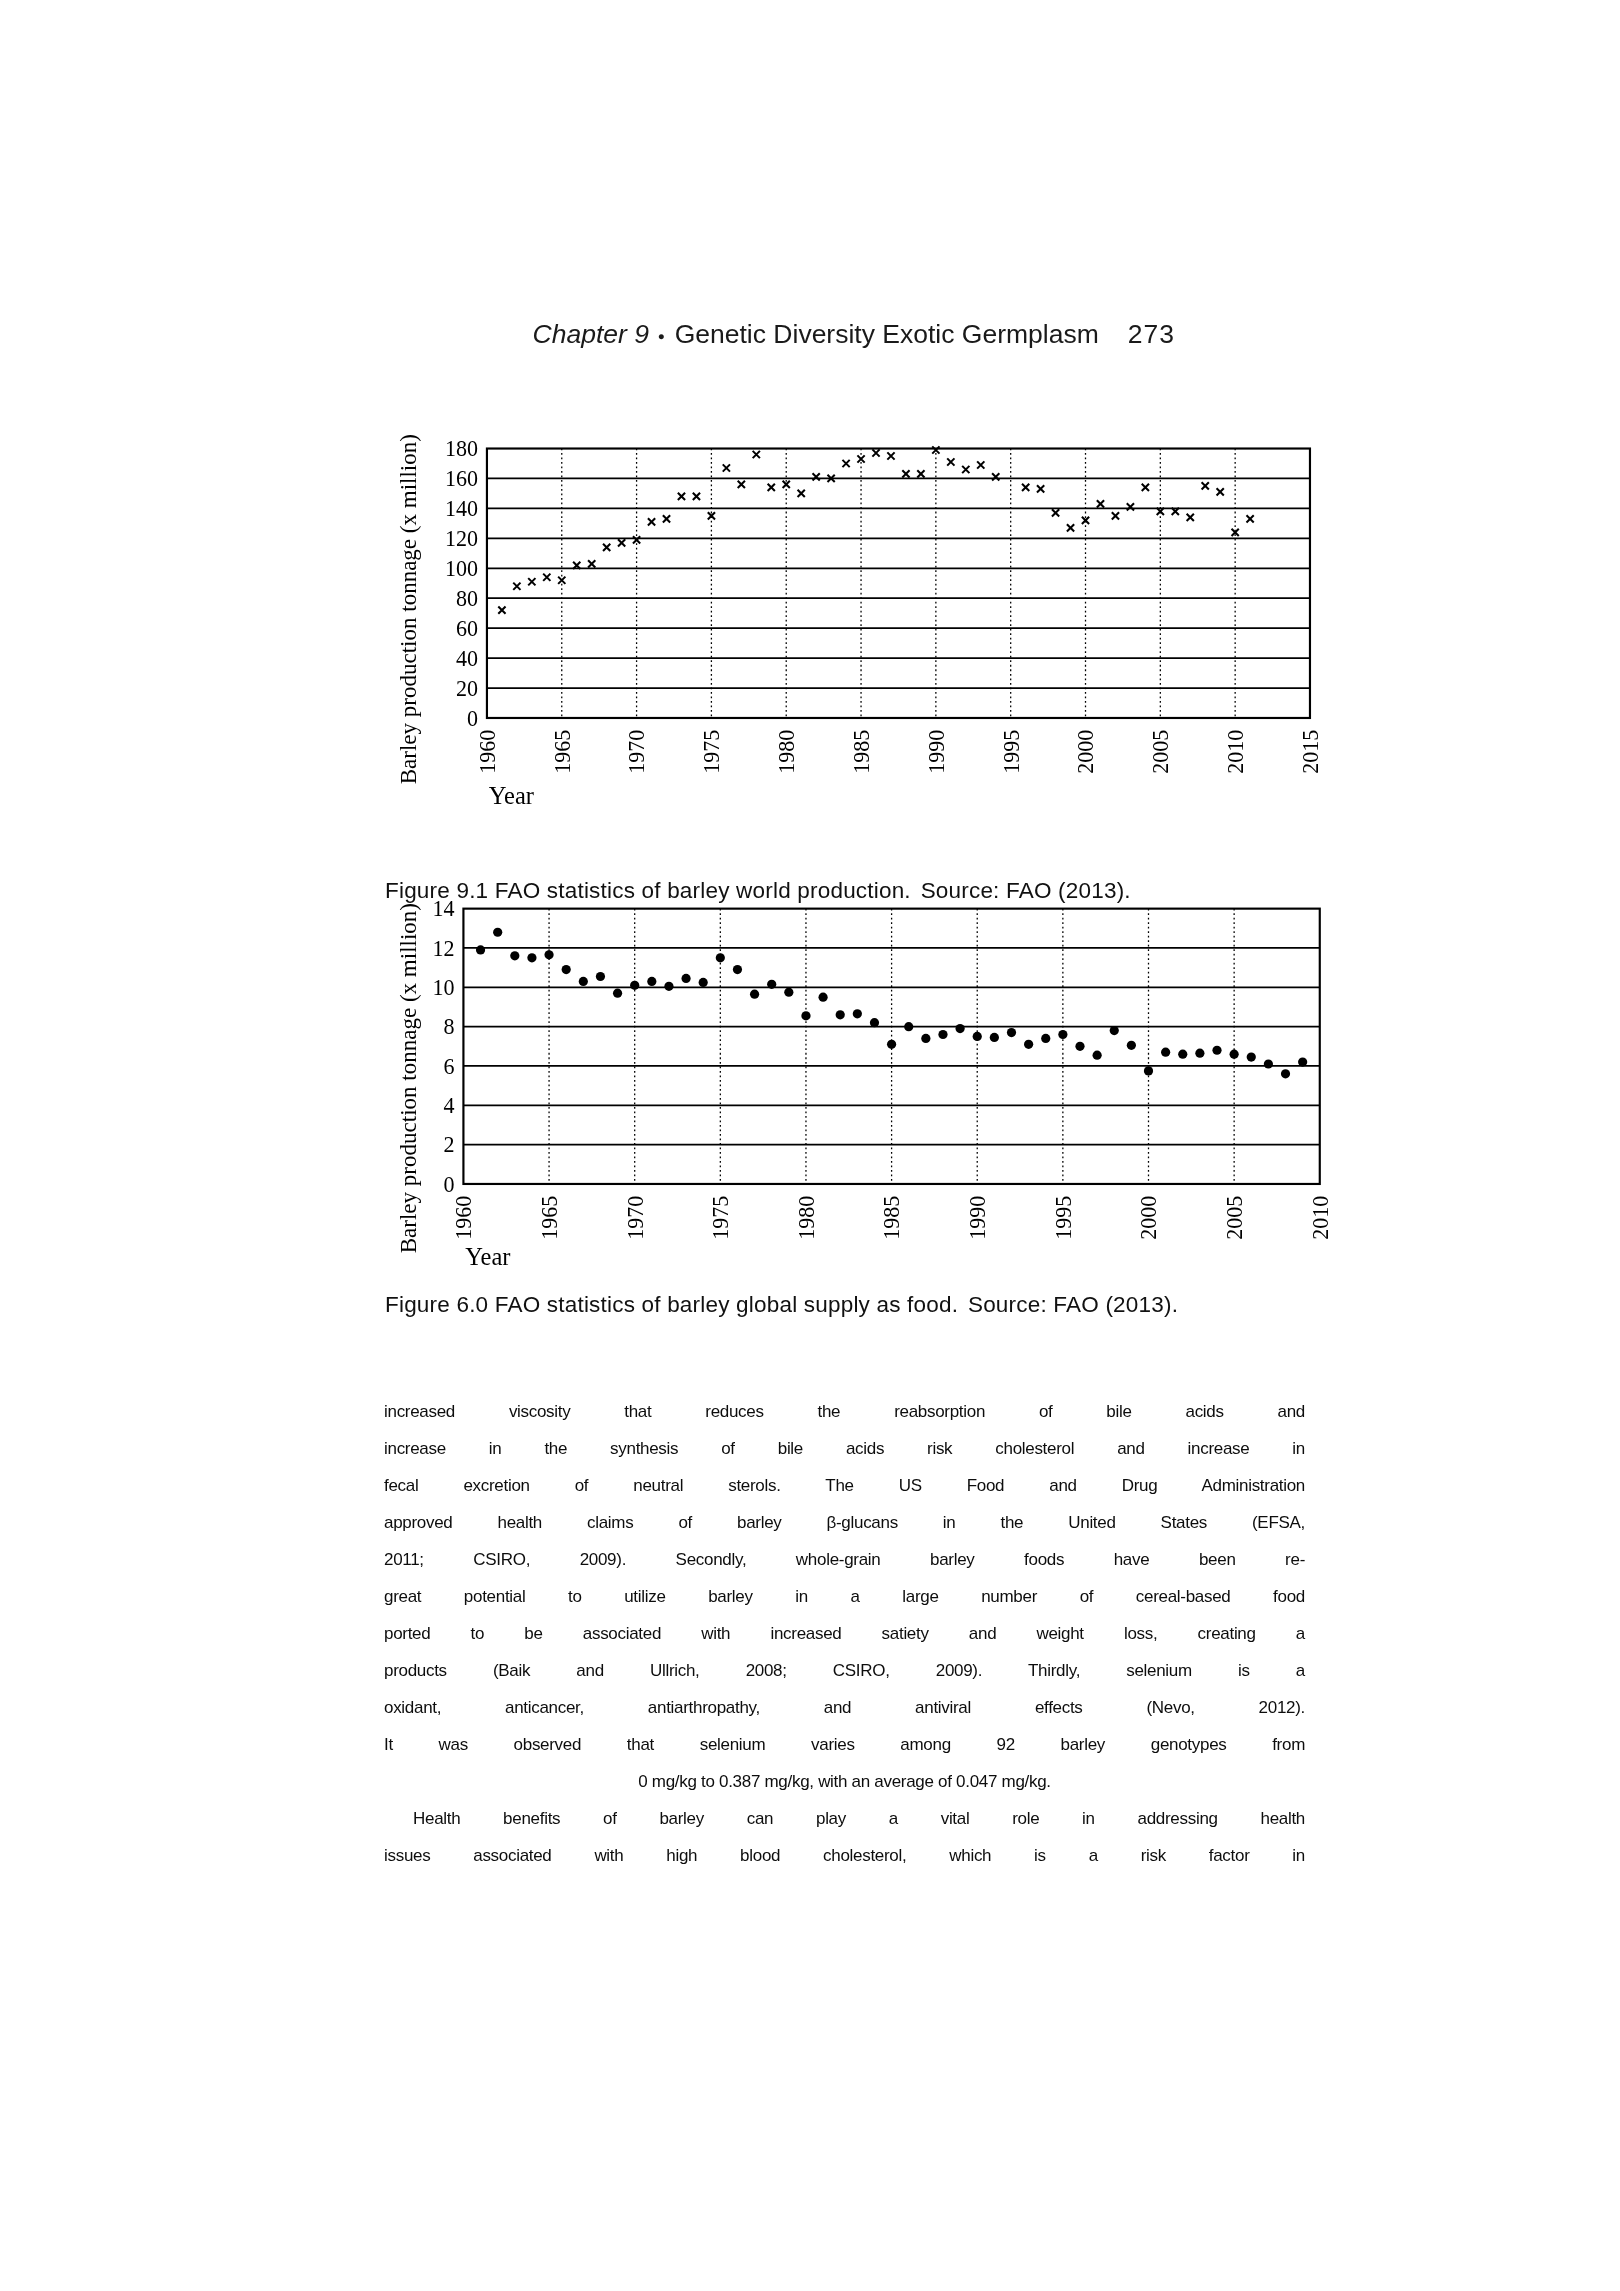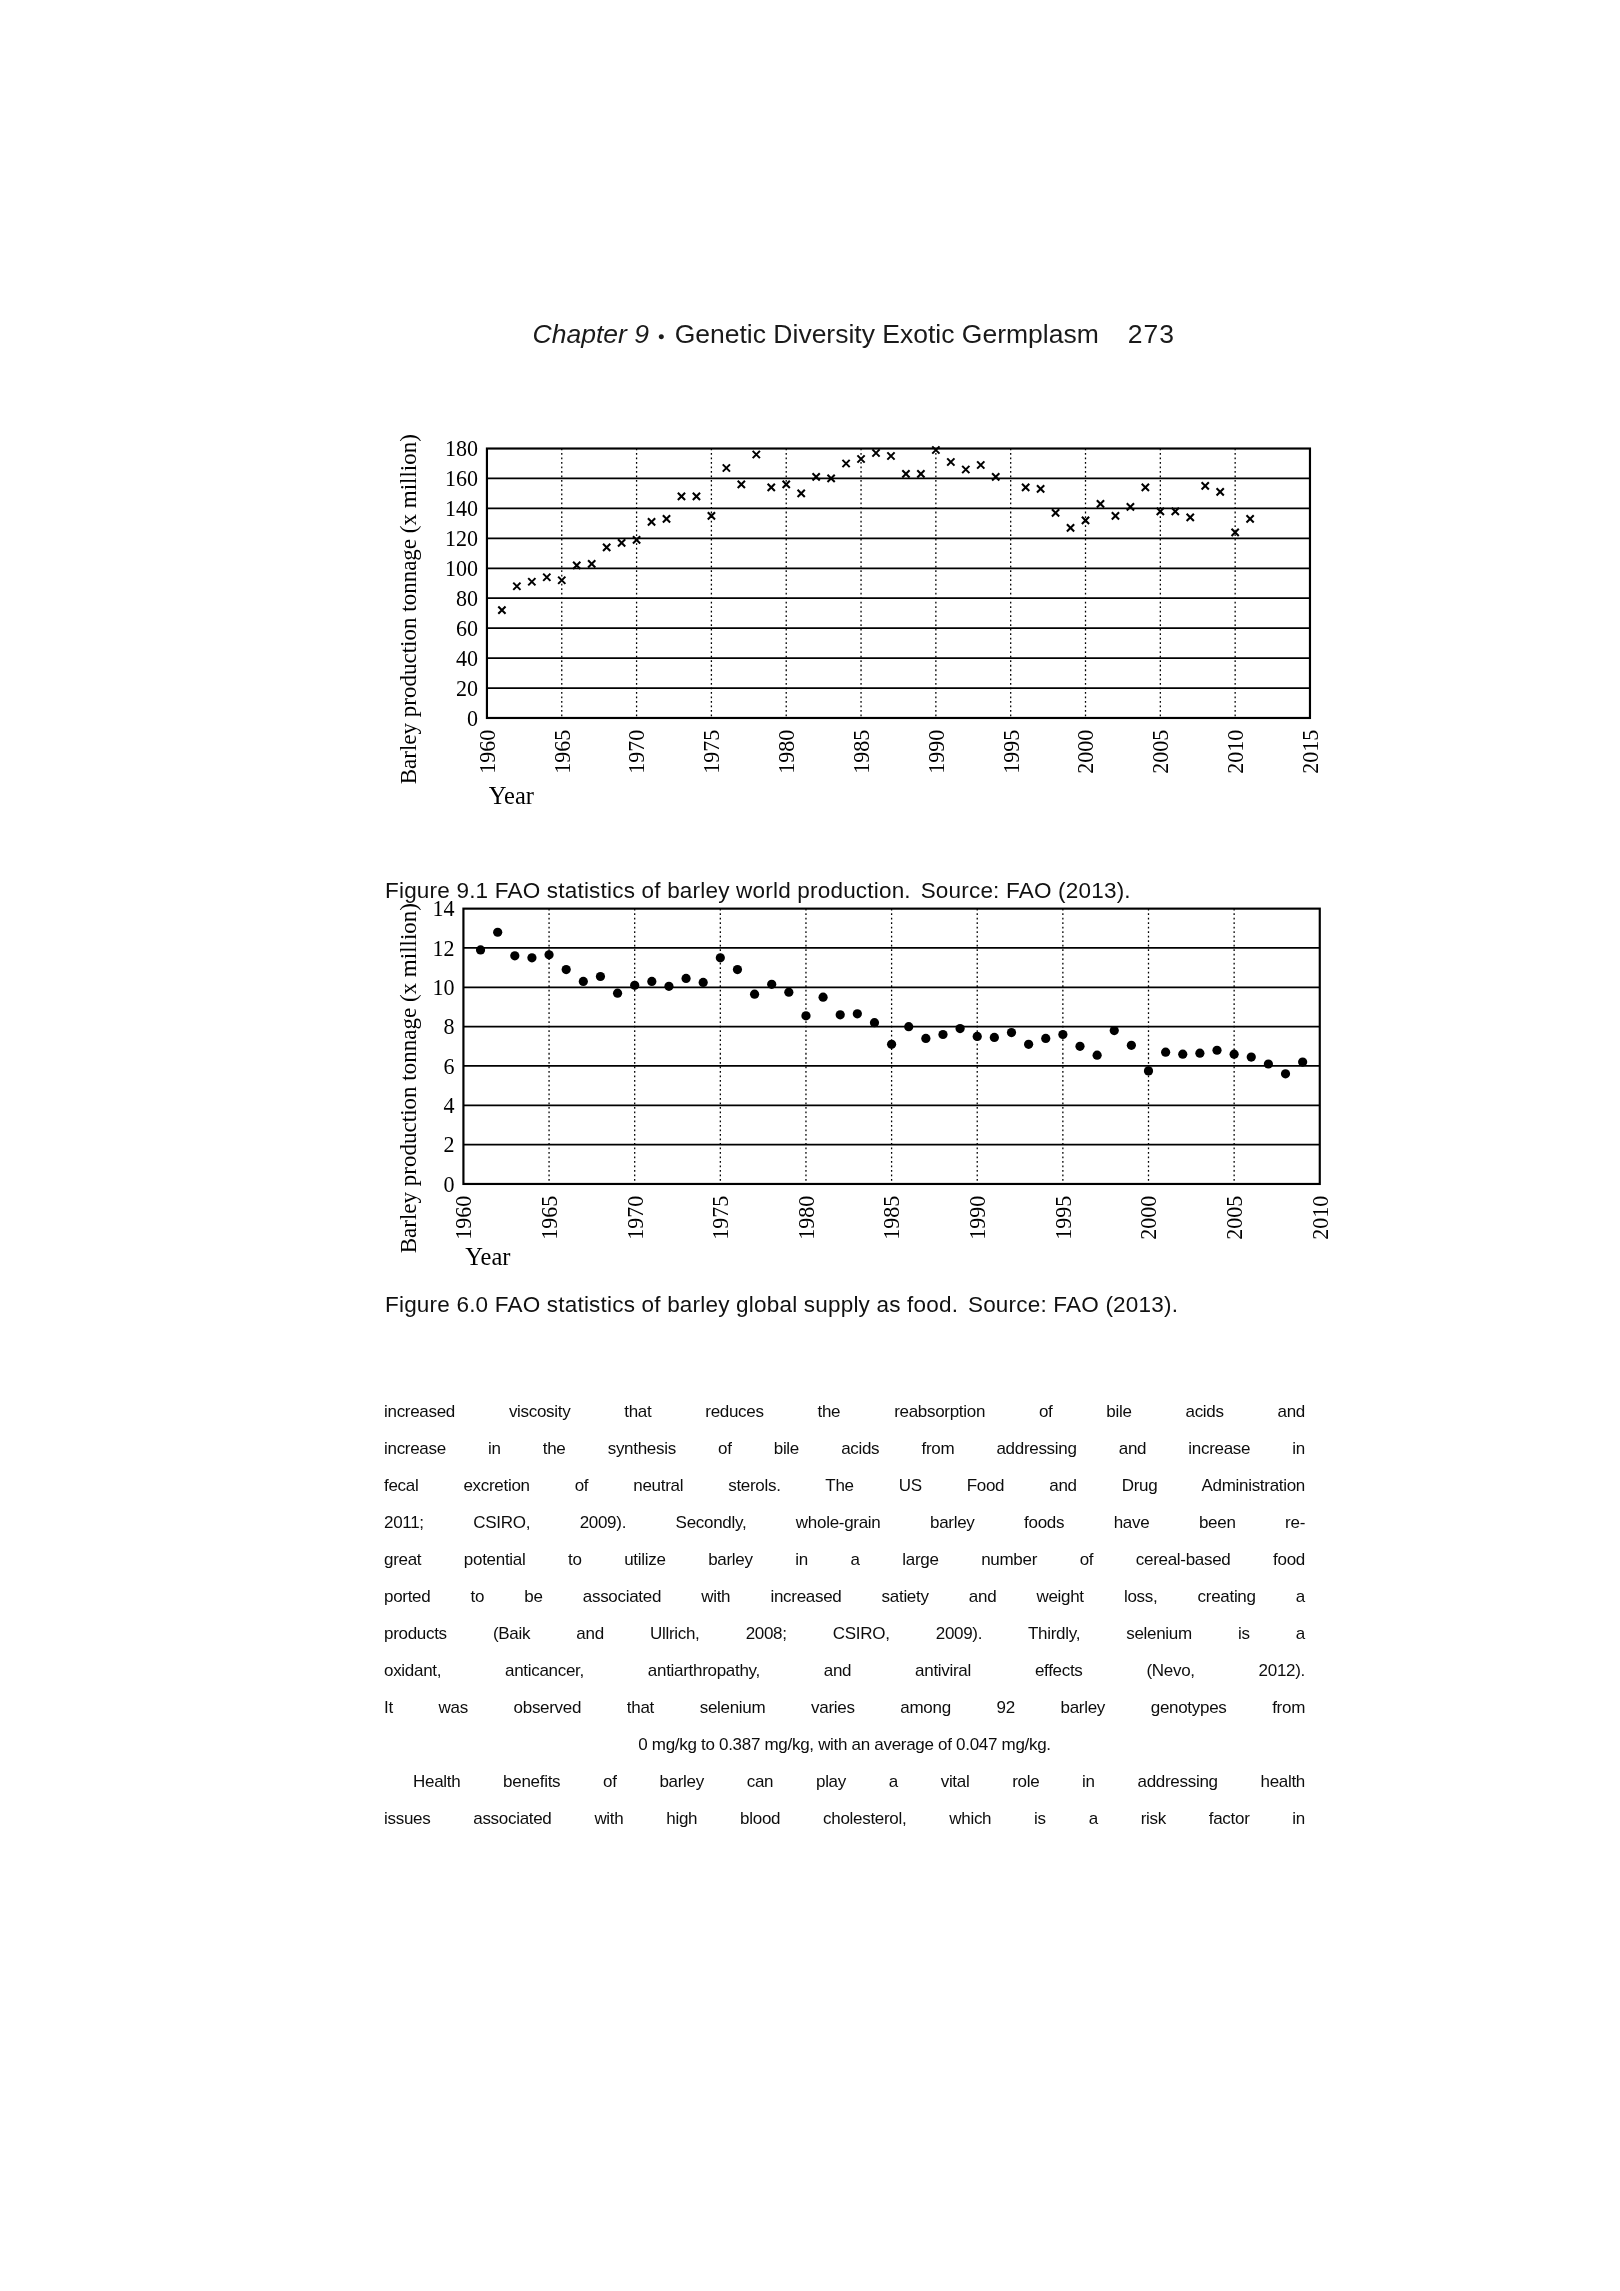--- a/index.html
+++ b/index.html
@@ -244,22 +244,23 @@
       <text x="30" y="202" text-anchor="middle" class="axlab" transform="rotate(-90 30 202)">Barley production tonnage (x million)</text>
       <text x="103" y="393" text-anchor="middle" class="yearlab">Year</text>
     </svg>
 
   <div class="caption" id="cap2">
     <span>Figure 6.0 FAO statistics of barley global supply as food.</span><span class="src">Source: FAO (2013).</span>
   </div>
 
   <div class="body-text" id="bodytext">
       <div class="bline j">increased viscosity that reduces the reabsorption of bile acids and</div>
-      <div class="bline j">increase in the synthesis of bile acids from addressing and increase in</div>
+      <div class="bline j">increase in the synthesis of bile acids risk cholesterol and increase in</div>
       <div class="bline j">fecal excretion of neutral sterols. The US Food and Drug Administration</div>
+      <div class="bline j">approved health claims of barley β-glucans in the United States (EFSA,</div>
       <div class="bline j">2011; CSIRO, 2009). Secondly, whole-grain barley foods have been re-</div>
       <div class="bline j">great potential to utilize barley in a large number of cereal-based food</div>
       <div class="bline j">ported to be associated with increased satiety and weight loss, creating a</div>
       <div class="bline j">products (Baik and Ullrich, 2008; CSIRO, 2009). Thirdly, selenium is a</div>
       <div class="bline j">oxidant, anticancer, antiarthropathy, and antiviral effects (Nevo, 2012).</div>
       <div class="bline j">It was observed that selenium varies among 92 barley genotypes from</div>
       <div class="bline">0 mg/kg to 0.387 mg/kg, with an average of 0.047 mg/kg.</div>
       <div class="bline j ind">Health benefits of barley can play a vital role in addressing health</div>
       <div class="bline j">issues associated with high blood cholesterol, which is a risk factor in</div>
     </div>

